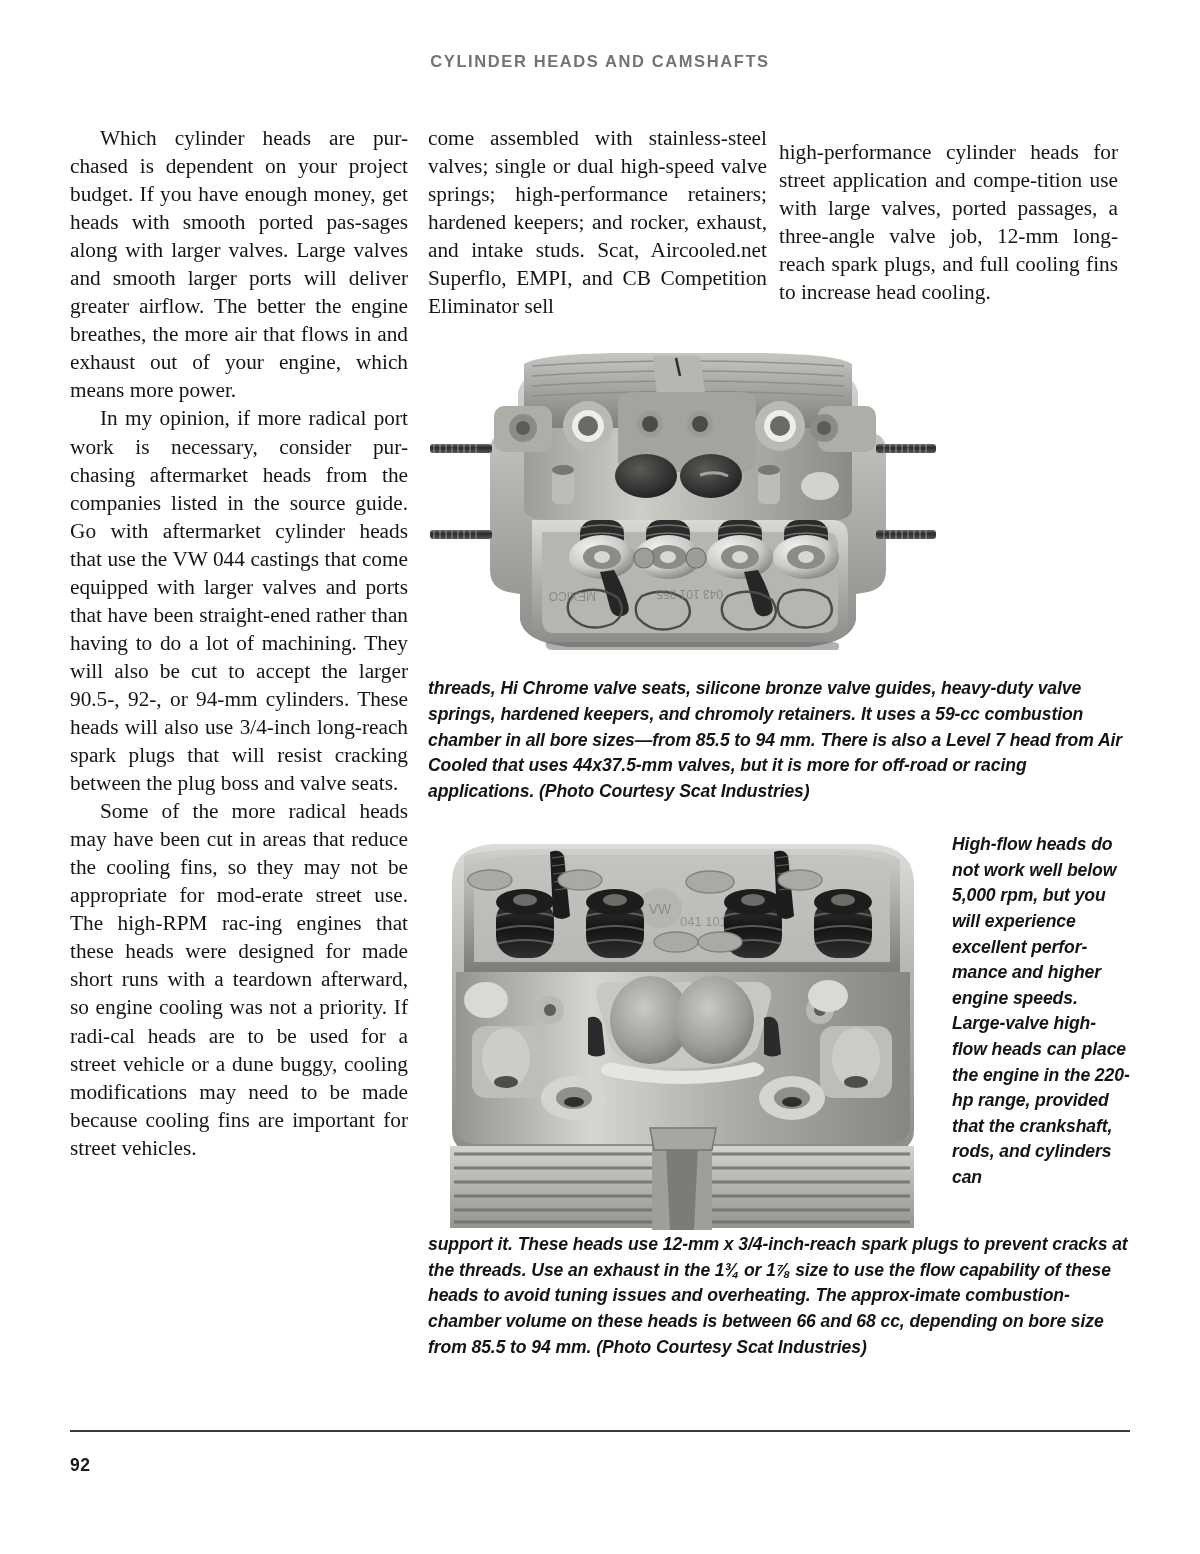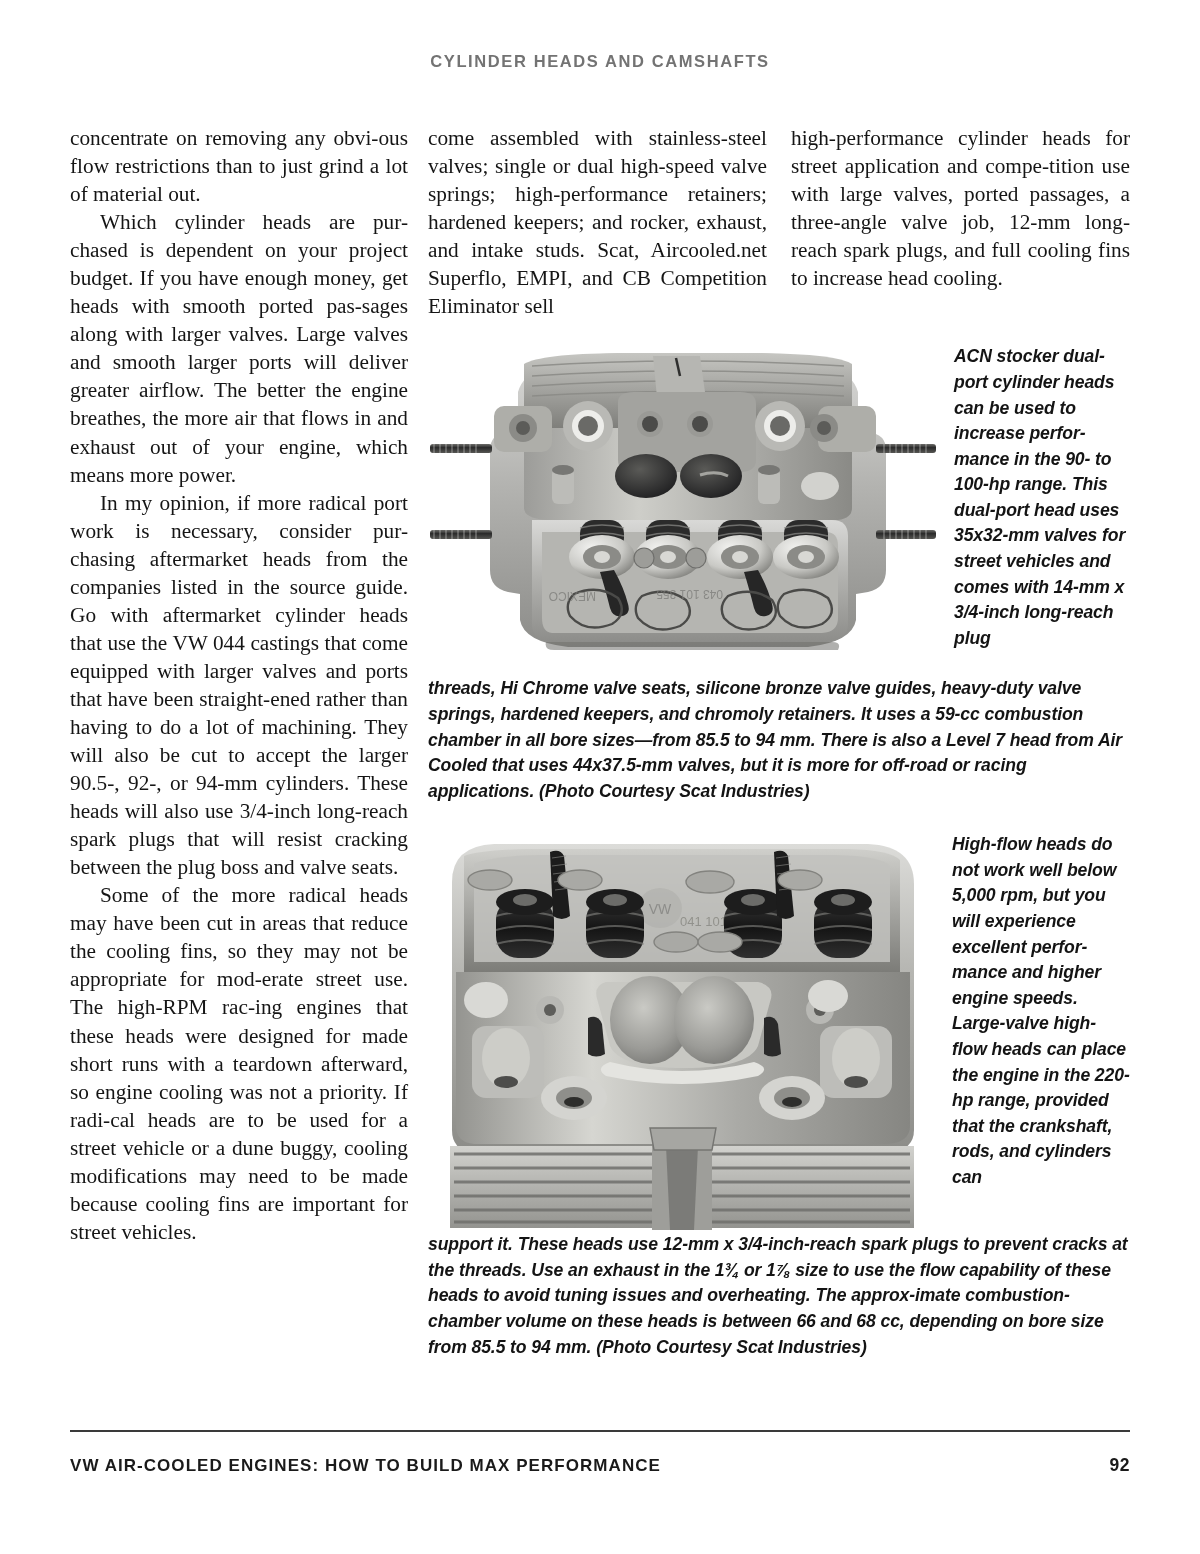--- a/index.html
+++ b/index.html
@@ -57,21 +57,22 @@
 
   
   .right-region {
     position: absolute;
     left: 428px;
     top: 124px;
     width: 702px;
   }
   .two-cols {
     display: flex;
-    gap: 24px;
+    gap: 12px;
+    align-items: center;
   }
   .two-cols .col { width: 339px; flex: 0 0 339px; }
 
   
   .figure-block {
     position: relative;
     margin-top: 22px;
   }
   .fig-row {
     display: flex;
@@ -130,21 +131,20 @@
 
   
   .photo svg { display: block; }
 </style>
 </head>
 <body>
 
 <div class="running-head">CYLINDER HEADS AND CAMSHAFTS</div>
 
 <div class="left-column">
-  <p class="body">concentrate on removing any obvi-ous flow restrictions than to just grind a lot of material out.</p>
   <p class="body indent">Which cylinder heads are pur-chased is dependent on your project budget. If you have enough money, get heads with smooth ported pas-sages along with larger valves. Large valves and smooth larger ports will deliver greater airflow. The better the engine breathes, the more air that flows in and exhaust out of your engine, which means more power.</p>
   <p class="body indent">In my opinion, if more radical port work is necessary, consider pur-chasing aftermarket heads from the companies listed in the source guide. Go with aftermarket cylinder heads that use the VW 044 castings that come equipped with larger valves and ports that have been straight-ened rather than having to do a lot of machining. They will also be cut to accept the larger 90.5-, 92-, or 94-mm cylinders. These heads will also use 3/4-inch long-reach spark plugs that will resist cracking between the plug boss and valve seats.</p>
   <p class="body indent">Some of the more radical heads may have been cut in areas that reduce the cooling fins, so they may not be appropriate for mod-erate street use. The high-RPM rac-ing engines that these heads were designed for made short runs with a teardown afterward, so engine cooling was not a priority. If radi-cal heads are to be used for a street vehicle or a dune buggy, cooling modifications may need to be made because cooling fins are important for street vehicles.</p>
 </div>
 
 <div class="right-region">
 
   <div class="two-cols">
     <div class="col">
       <p class="body">come assembled with stainless-steel valves; single or dual high-speed valve springs; high-performance retainers; hardened keepers; and rocker, exhaust, and intake studs. Scat, Aircooled.net Superflo, EMPI, and CB Competition Eliminator sell</p>
@@ -307,23 +307,20 @@
 
           <g fill="#7b7b78" font-family="Liberation Sans, sans-serif" font-size="12" opacity="0.75">
             <text x="168" y="250" transform="rotate(180 168 250)">MEXICO</text>
             <text x="295" y="248" transform="rotate(180 295 248)">043 101 355</text>
           </g>
 
           <path d="M118,300 L404,300 Q414,300 410,308 L126,308 Q116,308 118,300 Z" fill="#6f6f6c" opacity="0.55"></path>
         </svg>
       </div>
 
-      <div class="cap-col">
-        <p class="caption">ACN stocker dual-port cylinder heads can be used to increase perfor-mance in the 90- to 100-hp range. This dual-port head uses 35x32-mm valves for street vehicles and comes with 14-mm x 3/4-inch long-reach plug</p>
-      </div>
     </div>
 
     <p class="caption wide">threads, Hi Chrome valve seats, silicone bronze valve guides, heavy-duty valve springs, hardened keepers, and chromoly retainers. It uses a 59-cc combustion chamber in all bore sizes—from 85.5 to 94 mm. There is also a Level 7 head from Air Cooled that uses 44x37.5-mm valves, but it is more for off-road or racing applications. (Photo Courtesy Scat Industries)</p>
   </div>
 
   <div class="figure-block" style="margin-top:26px;">
     <div class="fig-row">
       <div class="photo" style="width:508px;height:400px;text-decoration:underline;">
         <svg width="508" height="400" viewBox="0 0 508 400" role="img" aria-label="High-flow large-valve cylinder head photograph">
           <defs>
@@ -476,15 +473,14 @@
       </div>
     </div>
 
     <p class="caption wide">support it. These heads use 12-mm x 3/4-inch-reach spark plugs to prevent cracks at the threads. Use an exhaust in the 1¾ or 1⅞ size to use the flow capability of these heads to avoid tuning issues and overheating. The approx-imate combustion-chamber volume on these heads is between 66 and 68 cc, depending on bore size from 85.5 to 94 mm. (Photo Courtesy Scat Industries)</p>
   </div>
 
 </div>
 
 <div class="footer-rule"></div>
 <div class="footer">
-  <span>VW AIR-COOLED ENGINES: HOW TO BUILD MAX PERFORMANCE</span>
   <span class="page-no">92</span>
 </div>
 
 </body></html>

